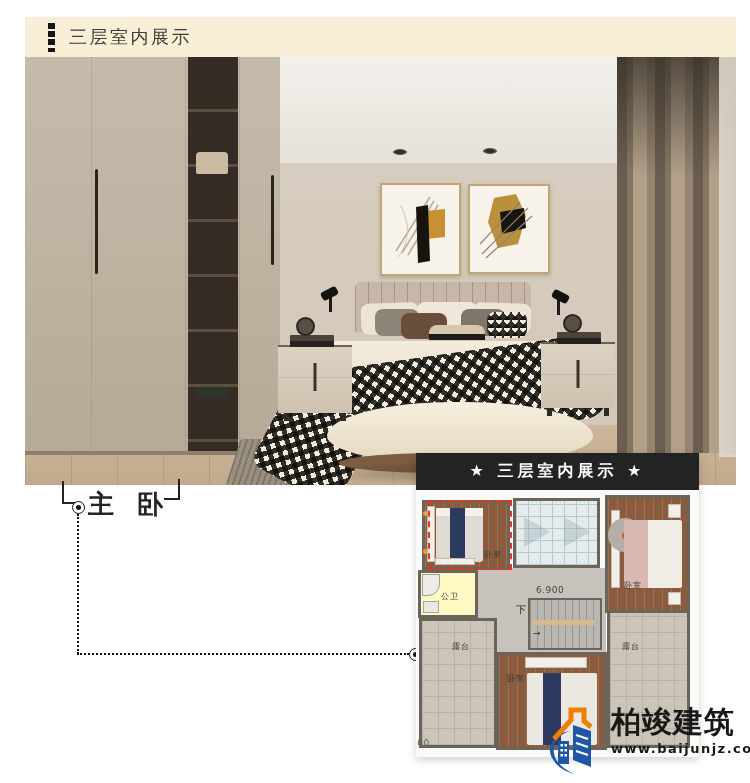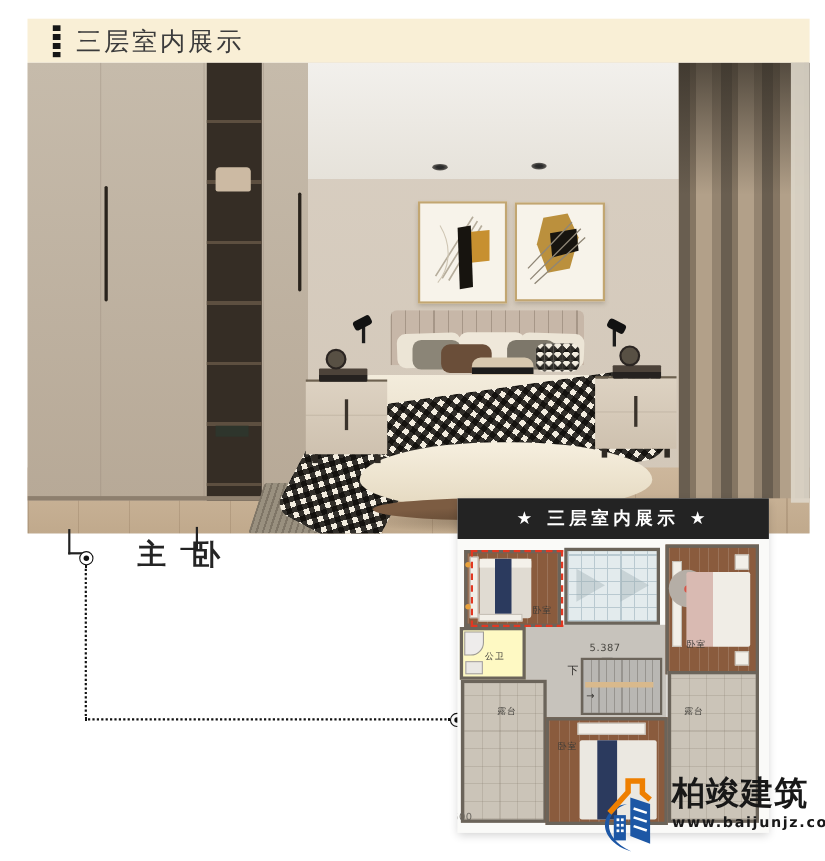--- a/index.html
+++ b/index.html
@@ -7,21 +7,21 @@
     width:750px;height:783px;position:relative;background:#ffffff;
     font-family:"DejaVu Sans","Liberation Sans",sans-serif;
     overflow:hidden;
   }
   .abs{position:absolute;}
 
   
   .header-bar{left:25px;top:17px;width:711px;height:40px;background:#f9efd6;display:flex;align-items:center;}
   .dash-bar{margin-left:23px;width:7px;height:29px;
     background:repeating-linear-gradient(180deg,#161616 0 5.5px,transparent 5.5px 8.2px);}
-  .header-title{margin-left:14px;font-size:23px;color:#3b3b3b;letter-spacing:2.5px;}
+  .header-title{margin-left:14px;font-size:18px;color:#3b3b3b;letter-spacing:2.5px;}
 
   
   .photo{left:25px;top:57px;width:711px;height:428px;background:linear-gradient(#d9cfc2,#d2c7b8);overflow:hidden;}
   .ceiling{left:0;top:0;width:711px;height:106px;background:linear-gradient(#f2f0ec,#e6e2da);
     clip-path:polygon(0 0,100% 0,100% 34%,84% 100%,13% 100%,0 32%);}
   .spot{width:14px;height:6px;border-radius:50%;background:radial-gradient(#2b2b2b 30%,#8a857c);}
   .floorwood{left:0;top:368px;width:711px;height:60px;
     background:linear-gradient(#cdb79c,#c0a98c);
     background-image:repeating-linear-gradient(90deg,rgba(120,95,70,.22) 0 1px,transparent 1px 46px),linear-gradient(#cdb79c,#c0a98c);}
   .curtains{left:592px;top:0;width:119px;height:396px;
@@ -183,21 +183,21 @@
     <div class="abs ns-split"></div>
     <div class="abs ns-handle"></div>
     <div class="abs ns-leg" style="left:6px;"></div>
     <div class="abs ns-leg" style="right:6px;"></div>
     <div class="abs books" style="left:16px;top:-12px;"></div>
     <div class="abs clock" style="left:22px;top:-30px;"></div>
   </div>
 </div>
 
 <div class="abs bracket-l" style="left:62px;top:481px;"></div>
-<div class="abs room-label" style="left:88px;top:487px;margin-left:37px;">主 卧</div>
+<div class="abs room-label" style="left:88px;top:487px;">主 卧</div>
 <div class="abs bracket-r" style="left:164px;top:479px;"></div>
 <div class="abs bullet" style="left:72px;top:501px;"></div>
 <div class="abs dot-v" style="left:77px;top:514px;height:140px;width:0;"></div>
 <div class="abs dot-h" style="left:77px;top:653px;width:332px;height:0;"></div>
 <div class="abs bullet" style="left:409px;top:648px;"></div>
 
 <div class="abs plan">
   <div class="abs plan-title">★ 三层室内展示 ★</div>
   <div class="abs plan-canvas">
 
@@ -231,21 +231,21 @@
       <div class="abs wstrip" style="left:60px;top:94px;width:13px;height:13px;"></div>
       <span class="abs plan-label" style="left:16px;top:82px;">卧室</span>
     </div>
 
     <div class="abs room tile-gray" style="left:2px;top:80px;width:60px;height:48px;">
       <div class="abs" style="left:1px;top:1px;width:18px;height:22px;background:#eeeceb;border:1px solid #9f9c96;border-radius:0 0 12px 0;box-sizing:border-box;"></div>
       <div class="abs" style="left:2px;bottom:2px;width:16px;height:12px;background:#eae8e4;border:1px solid #a8a49e;box-sizing:border-box;"></div>
       <span class="abs plan-label" style="left:20px;top:18px;">公卫</span>
     </div>
 
-    <span class="abs plan-num" style="left:120px;top:95px;">5.387</span>
+    <span class="abs plan-num" style="left:120px;top:95px;">6.900</span>
     <div class="abs tri-down" style="left:131px;top:108px;"></div>
     <div class="abs stairs" style="left:112px;top:108px;width:74px;height:52px;">
       <div class="abs" style="left:2px;top:20px;width:62px;height:5px;background:#d9b98c;"></div>
     </div>
     <span class="abs plan-num" style="left:100px;top:113px;font-size:10px;color:#2f2d2a;">下</span>
     <span class="abs" style="left:117px;top:138px;font-size:9px;color:#2f2d2a;">→</span>
 
     <div class="abs room tile-beige" style="left:3px;top:128px;width:78px;height:130px;">
       <span class="abs plan-label" style="left:30px;top:20px;">露台</span>
     </div>

